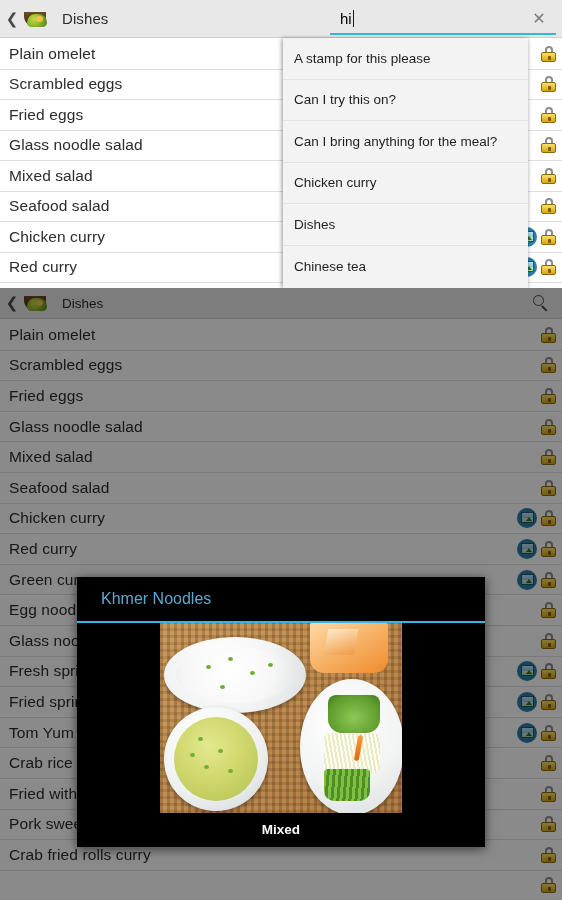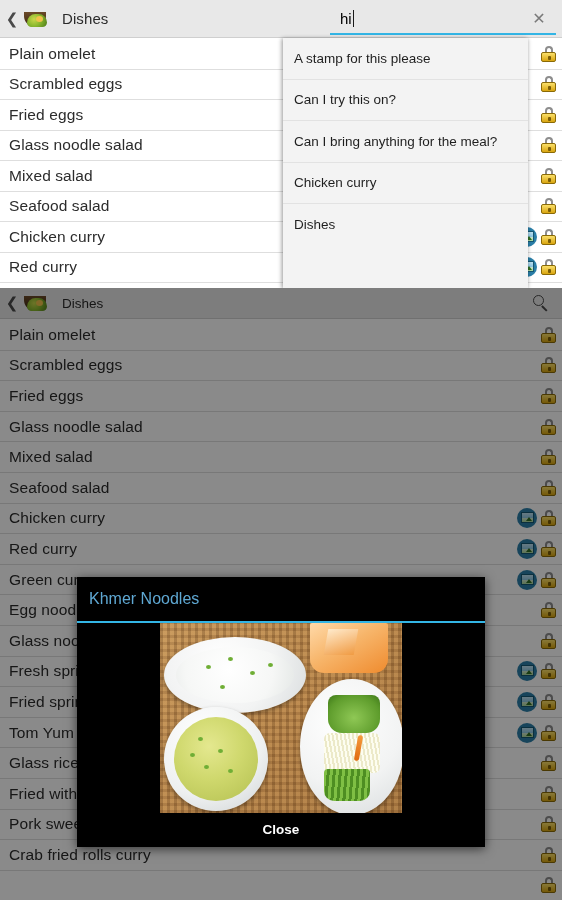--- a/index.html
+++ b/index.html
@@ -233,21 +233,21 @@
     position: absolute;
     left: 77px; top: 577px;
     width: 408px; height: 270px;
     background: #000000;
     box-shadow: 0 2px 10px rgba(0,0,0,.6);
     overflow: hidden;
   }
   .dlg-title {
     height: 46px;
     display: flex; align-items: center;
-    padding-left: 12px;
+    padding-left: 24px;
     color: #5fa8d3;
     font-size: 16px;
     border-bottom: 2px solid #33b5e5;
   }
   .dlg-body {
     position: relative;
     height: 190px;
     background: #000;
     display: flex; align-items: center; justify-content: center;
   }
@@ -444,20 +444,21 @@
       </span>
     </div>
   </div>
 
   <div class="dropdown">
     <div class="sugg">A stamp for this  please</div>
     <div class="sugg">Can I try this on?</div>
     <div class="sugg">Can I bring anything for the meal?</div>
     <div class="sugg">Chicken curry</div>
     <div class="sugg">Dishes</div>
+    <div class="sugg">Chinese tea</div>
   </div>
 </div>
 
 <div class="panel-bot">
 
   <div class="actionbar-dim">
     <div class="ab-back">❮</div>
     <div class="ab-logo">
       <div class="bowl">
           <div class="bowl-food"></div>
@@ -609,21 +610,21 @@
         <span class="imgbadge">
             <span class="frame"></span>
           </span>
         <span class="lock">
             <span class="shackle"></span>
             <span class="body"></span>
           </span>
       </span>
     </div>
     <div class="row-b">
-      <span class="row-label">Glass rice</span>
+      <span class="row-label">Crab rice</span>
       <span class="row-icons">
         <span class="lock">
             <span class="shackle"></span>
             <span class="body"></span>
           </span>
       </span>
     </div>
     <div class="row-b">
       <span class="row-label">Fried with</span>
       <span class="row-icons">
@@ -689,14 +690,14 @@
       <div class="plate p-veg">
           <div class="food">
         <div class="veg-green-top"></div>
         <div class="veg-sprout"></div>
         <div class="carrot"></div>
         <div class="veg-green-bot"></div>
       </div>
         </div>
     </div>
   </div>
-  <div class="dlg-close">Close</div>
+  <div class="dlg-close">Mixed</div>
 </div>
 
 </body></html>

